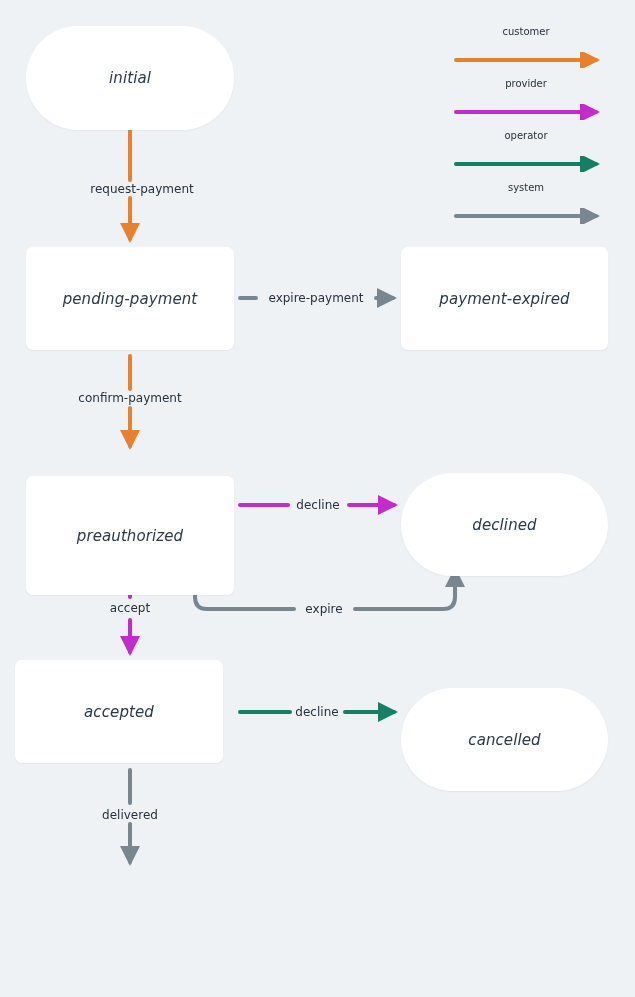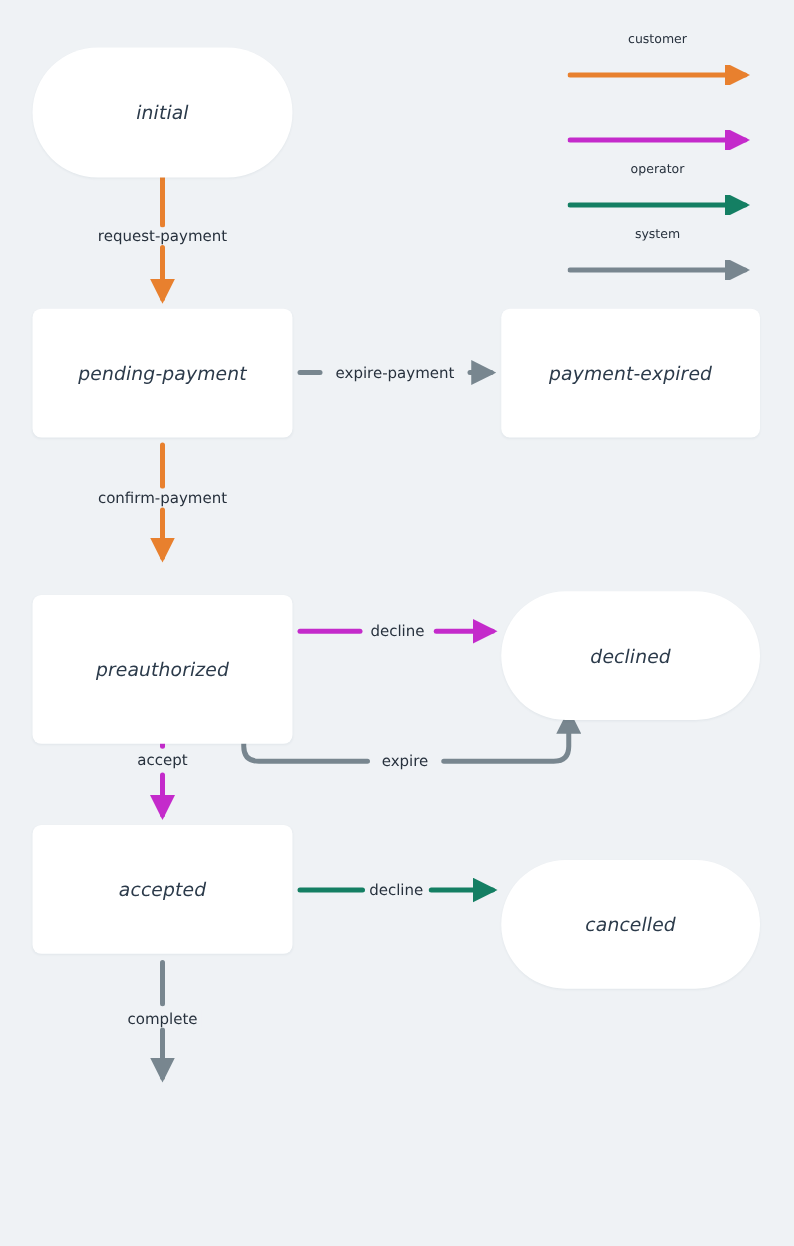--- a/index.html
+++ b/index.html
@@ -136,75 +136,76 @@
       <line x1="240" y1="712" x2="290" y2="712" stroke="#147f63" stroke-width="4" stroke-linecap="round"></line>
       <line x1="345" y1="712" x2="394" y2="712" stroke="#147f63" stroke-width="4" stroke-linecap="round" marker-end="url(#ah-teal)"></line>
     </g>
 
     <g>
       <line x1="130" y1="770" x2="130" y2="803" stroke="#78868f" stroke-width="4" stroke-linecap="round"></line>
       <line x1="130" y1="824" x2="130" y2="862" stroke="#78868f" stroke-width="4" stroke-linecap="round" marker-end="url(#ah-gray)"></line>
     </g>
   </svg>
 
-  <div class="node stadium" style="left:26px; top:26px; width:208px; height:104px;margin-top:12px;">
+  <div class="node stadium" style="left:26px; top:26px; width:208px; height:104px;">
     <span class="node-label">initial</span>
   </div>
 
   <div class="node rect" style="left:26px; top:247px; width:208px; height:103px;">
     <span class="node-label">pending-payment</span>
   </div>
 
   <div class="node rect" style="left:401px; top:247px; width:207px; height:103px;">
     <span class="node-label">payment-expired</span>
   </div>
 
   <div class="node rect" style="left:26px; top:476px; width:208px; height:119px;">
     <span class="node-label">preauthorized</span>
   </div>
 
   <div class="node stadium" style="left:401px; top:453px; width:207px; height:103px;margin-top:20px;">
     <span class="node-label">declined</span>
   </div>
 
-  <div class="node rect" style="left:26px; top:660px; width:208px; height:103px;">
+  <div class="node rect" style="left:15px; top:660px; width:208px; height:103px;">
     <span class="node-label">accepted</span>
   </div>
 
   <div class="node stadium" style="left:401px; top:660px; width:207px; height:103px;margin-top:28px;">
     <span class="node-label">cancelled</span>
   </div>
 
 
-  <div class="edge-label" style="left:130px; top:189px;">request-payment</div>
+  <div class="edge-label" style="left:142px; top:189px;">request-payment</div>
 
   <div class="edge-label" style="left:316px; top:298px;text-align:right;">expire-payment</div>
 
   <div class="edge-label" style="left:130px; top:398px;">confirm-payment</div>
 
   <div class="edge-label" style="left:318px; top:505px;">decline</div>
 
   <div class="edge-label" style="left:324px; top:609px;">expire</div>
 
   <div class="edge-label" style="left:130px; top:608px;">accept</div>
 
   <div class="edge-label" style="left:317px; top:712px;">decline</div>
 
-  <div class="edge-label" style="left:130px; top:815px;">complete</div>
+  <div class="edge-label" style="left:130px; top:815px;">delivered</div>
 
   <div class="legend">
 
     <div class="legend-row">
       <div class="legend-text">customer</div>
       <svg class="legend-arrow" viewBox="0 0 160 16" width="160" height="16">
         <line x1="2" y1="8" x2="142" y2="8" stroke="#e8802e" stroke-width="4" stroke-linecap="round" marker-end="url(#ah-orange)"></line>
       </svg>
     </div>
 
     <div class="legend-row">
+      <div class="legend-text">provider</div>
       <svg class="legend-arrow" viewBox="0 0 160 16" width="160" height="16">
         <line x1="2" y1="8" x2="142" y2="8" stroke="#c42bcb" stroke-width="4" stroke-linecap="round" marker-end="url(#ah-magenta)"></line>
       </svg>
     </div>
 
     <div class="legend-row">
       <div class="legend-text">operator</div>
       <svg class="legend-arrow" viewBox="0 0 160 16" width="160" height="16">
         <line x1="2" y1="8" x2="142" y2="8" stroke="#147f63" stroke-width="4" stroke-linecap="round" marker-end="url(#ah-teal)"></line>
       </svg>

